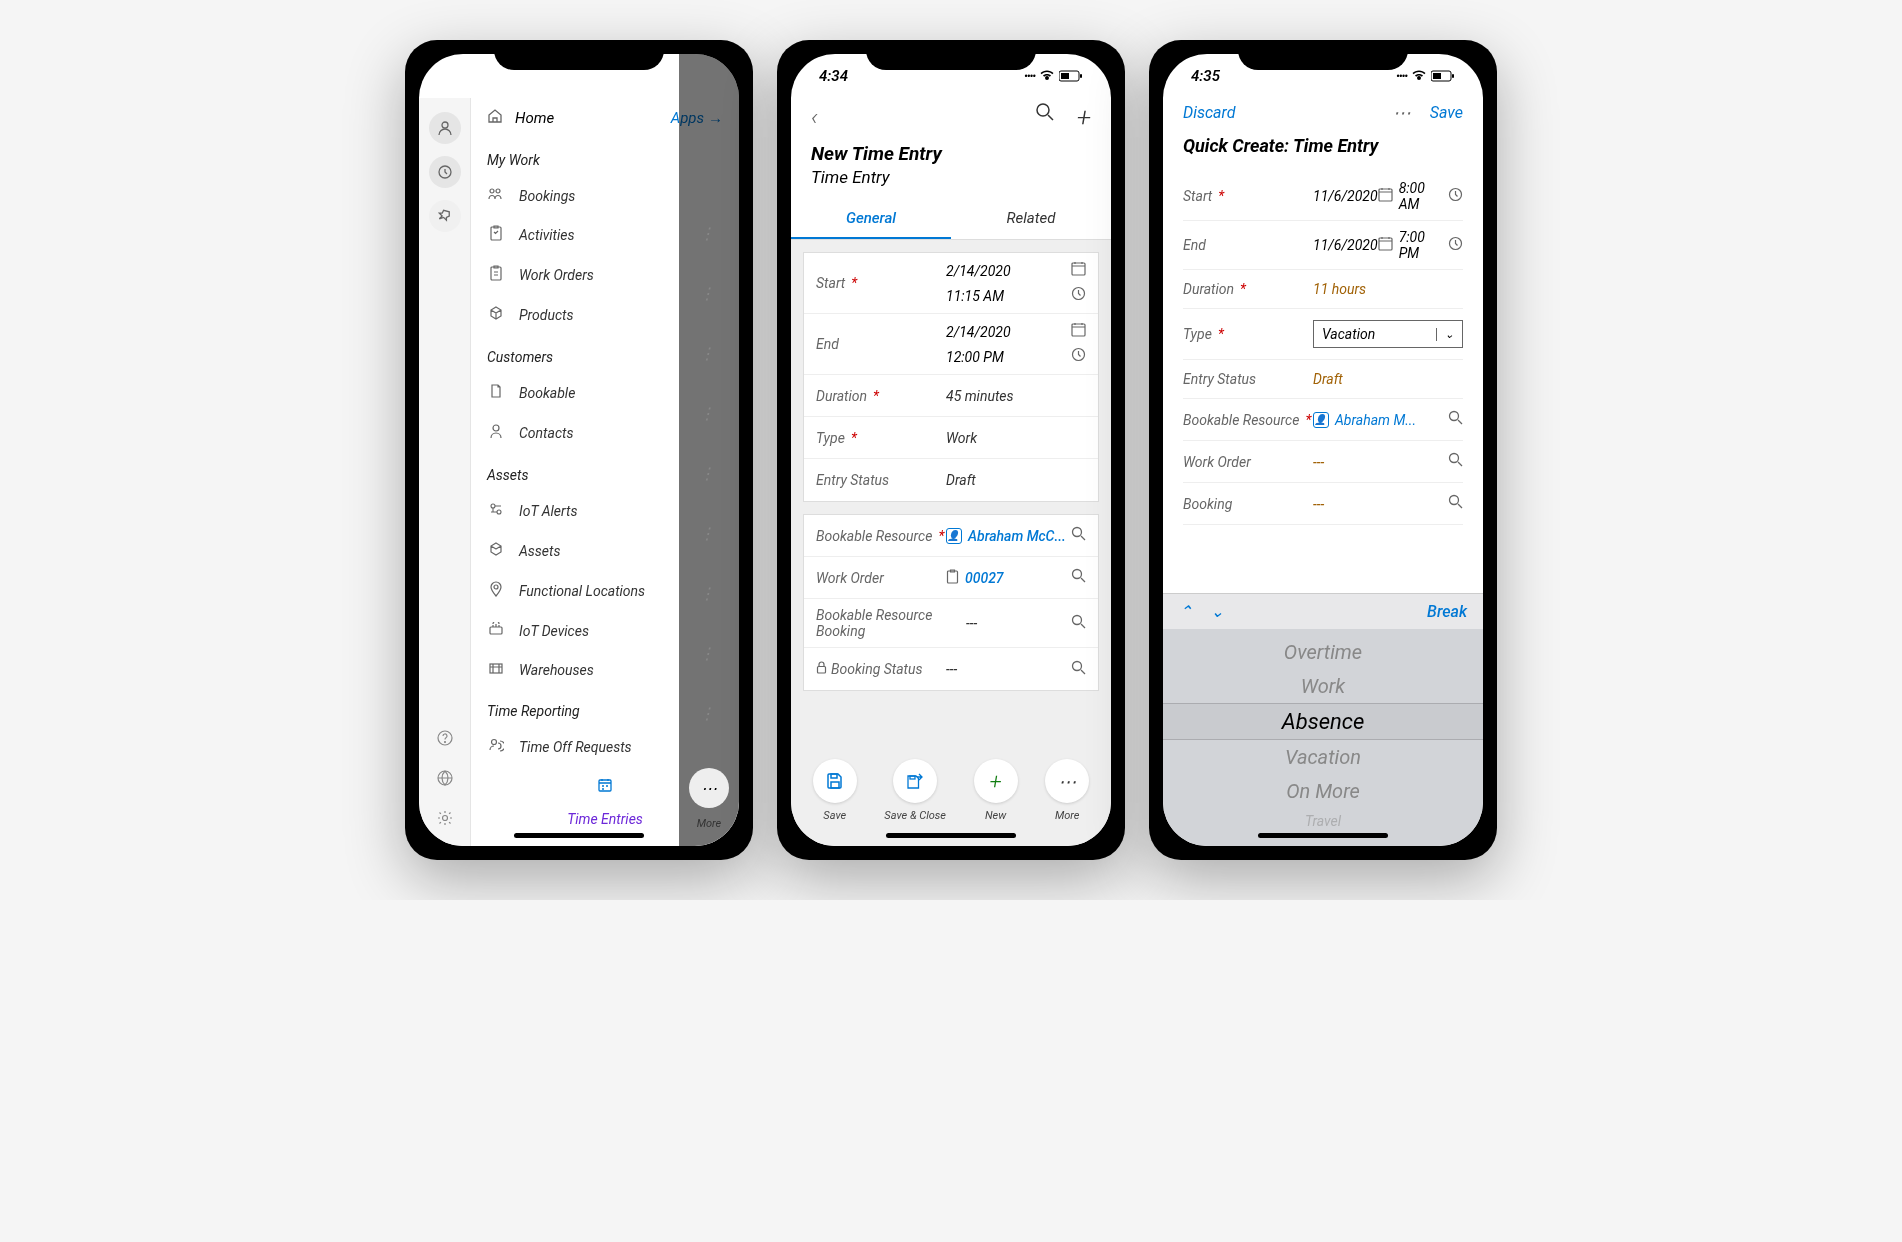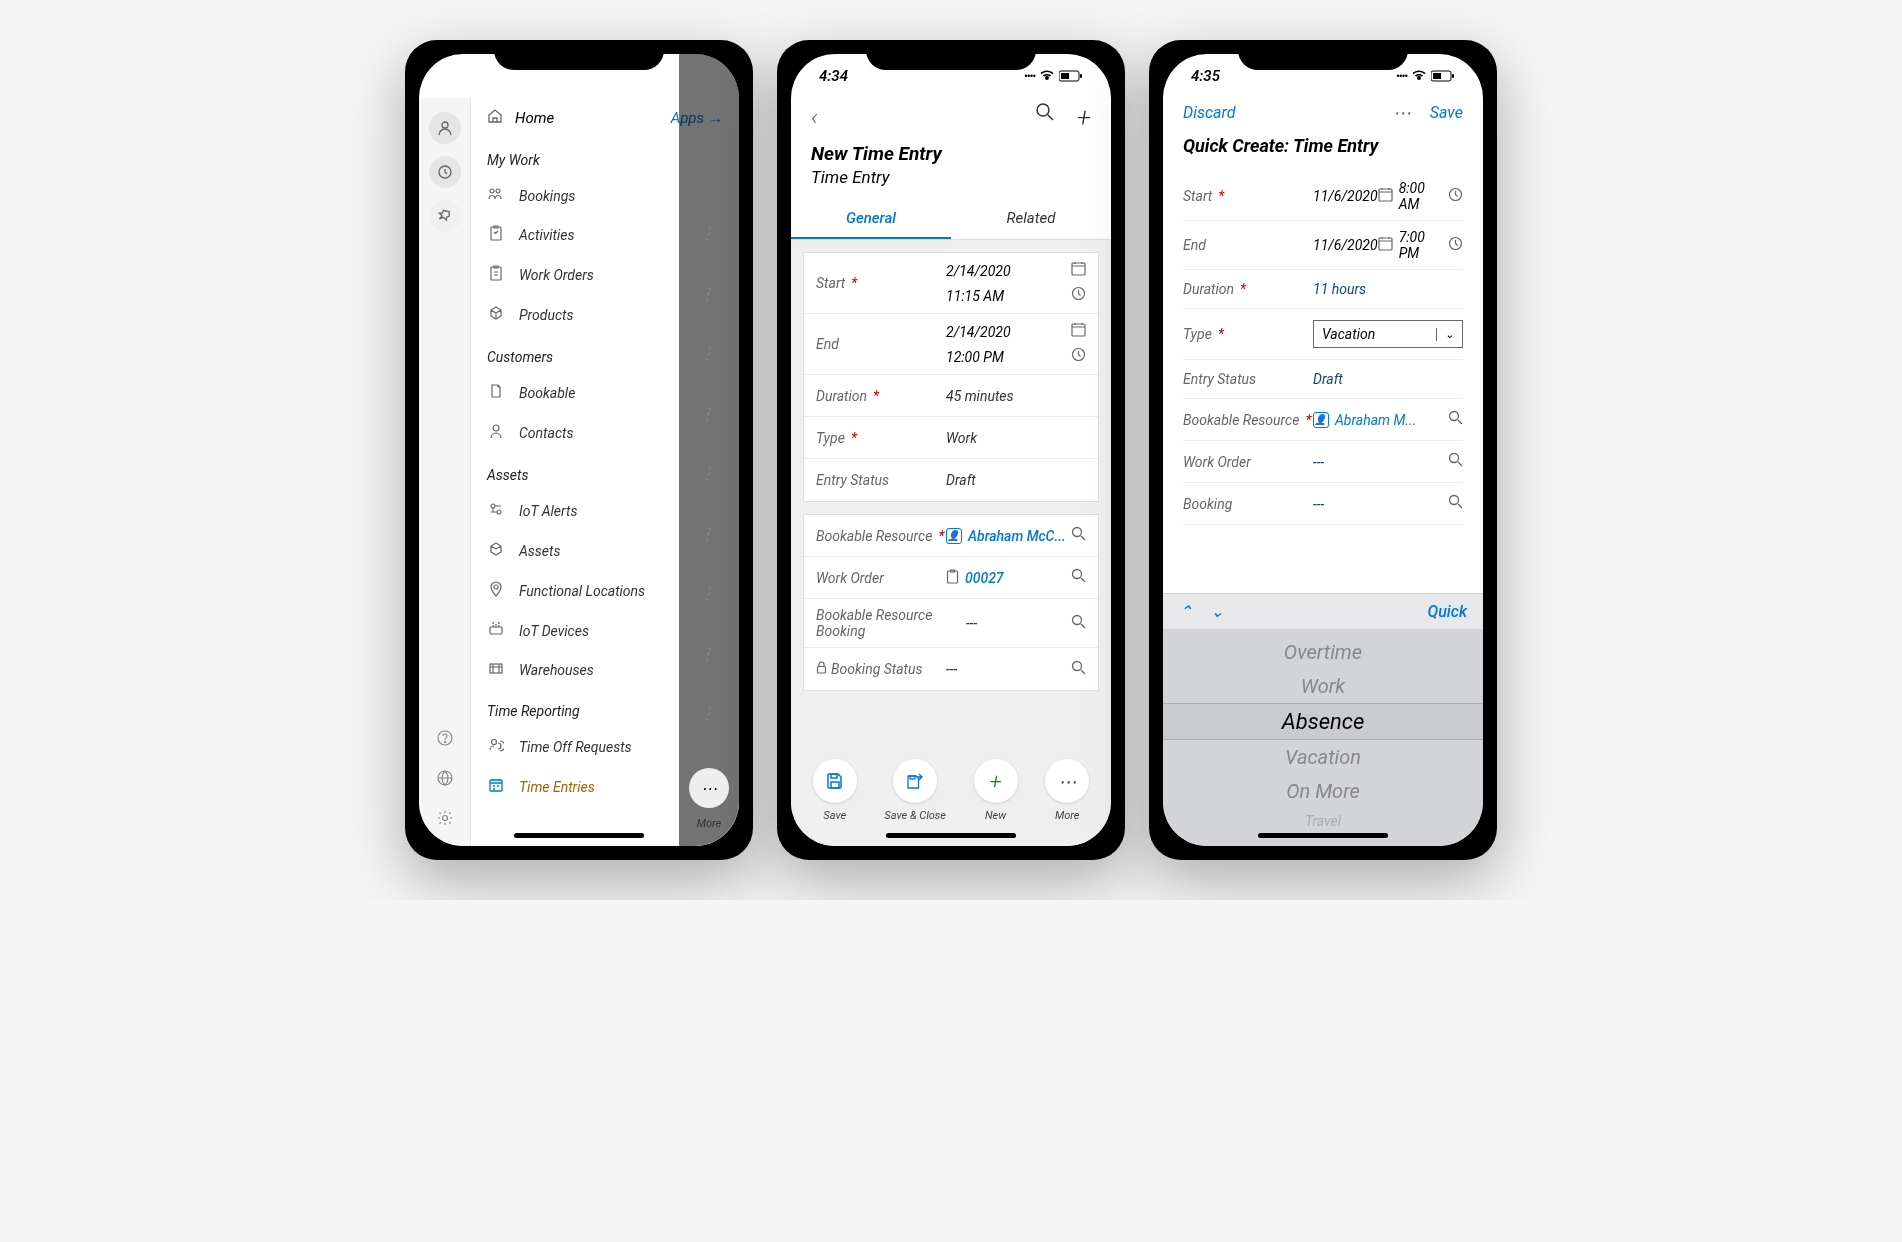--- a/index.html
+++ b/index.html
@@ -109,21 +109,21 @@
       color: #222;
     }
     .nav-item {
       display: flex;
       align-items: center;
       gap: 14px;
       padding: 10px 16px;
       font-size: 14px;
       color: #333;
     }
-    .nav-item.active { color: #a16207; }
+    .nav-item.active { color: #6d28d9; flex-direction: column; }
     .nav-icon { width: 18px; font-size: 16px; text-align: center; color: #555; }
     .nav-item.active .nav-icon { color: #0078d4; }
     .p1-dark-bg {
       position: absolute;
       right: 0;
       top: 0;
       width: 60px;
       height: 100%;
       background: rgba(0,0,0,0.55);
       z-index: 1;
@@ -241,21 +241,21 @@
     .p3-fields { flex: 1; overflow-y: auto; padding: 0 20px; }
     .p3-row {
       display: flex;
       align-items: center;
       padding: 11px 0;
       border-bottom: 1px solid #eee;
       font-size: 14px;
     }
     .p3-row-multi { padding: 8px 0; justify-content: center; }
     .p3-label { flex: 0 0 130px; color: #666; }
-    .p3-value { flex: 1; display: flex; align-items: center; gap: 6px; color: #0c4a6e; }
+    .p3-value { flex: 1; display: flex; align-items: center; gap: 6px; color: #a16207; }
     .p3-value.link { color: #0078d4; }
     .p3-sel {
       flex: 1;
       border: 1px solid #666;
       padding: 5px 8px;
       display: flex;
       justify-content: space-between;
       align-items: center;
       font-size: 14px;
     }
@@ -781,21 +781,21 @@
                 <circle cx="6" cy="6" r="4.5"></circle>
                 <path d="M10 10l4 4"></path>
               </svg></span>
         </div>
       </div>
       <div class="p3-kbd-bar">
         <div class="p3-kbd-arrows">
           <span>⌃</span>
           <span>⌄</span>
         </div>
-        <span class="p3-kbd-done">Quick</span>
+        <span class="p3-kbd-done">Break</span>
       </div>
       <div class="p3-picker">
         <div class="picker-item">Overtime</div>
         <div class="picker-item">Work</div>
         <div class="picker-item selected">Absence</div>
         <div class="picker-item">Vacation</div>
         <div class="picker-item">On More</div>
         <div class="picker-item" style="font-size:14px;opacity:0.5">Travel</div>
       </div>
     </div>

